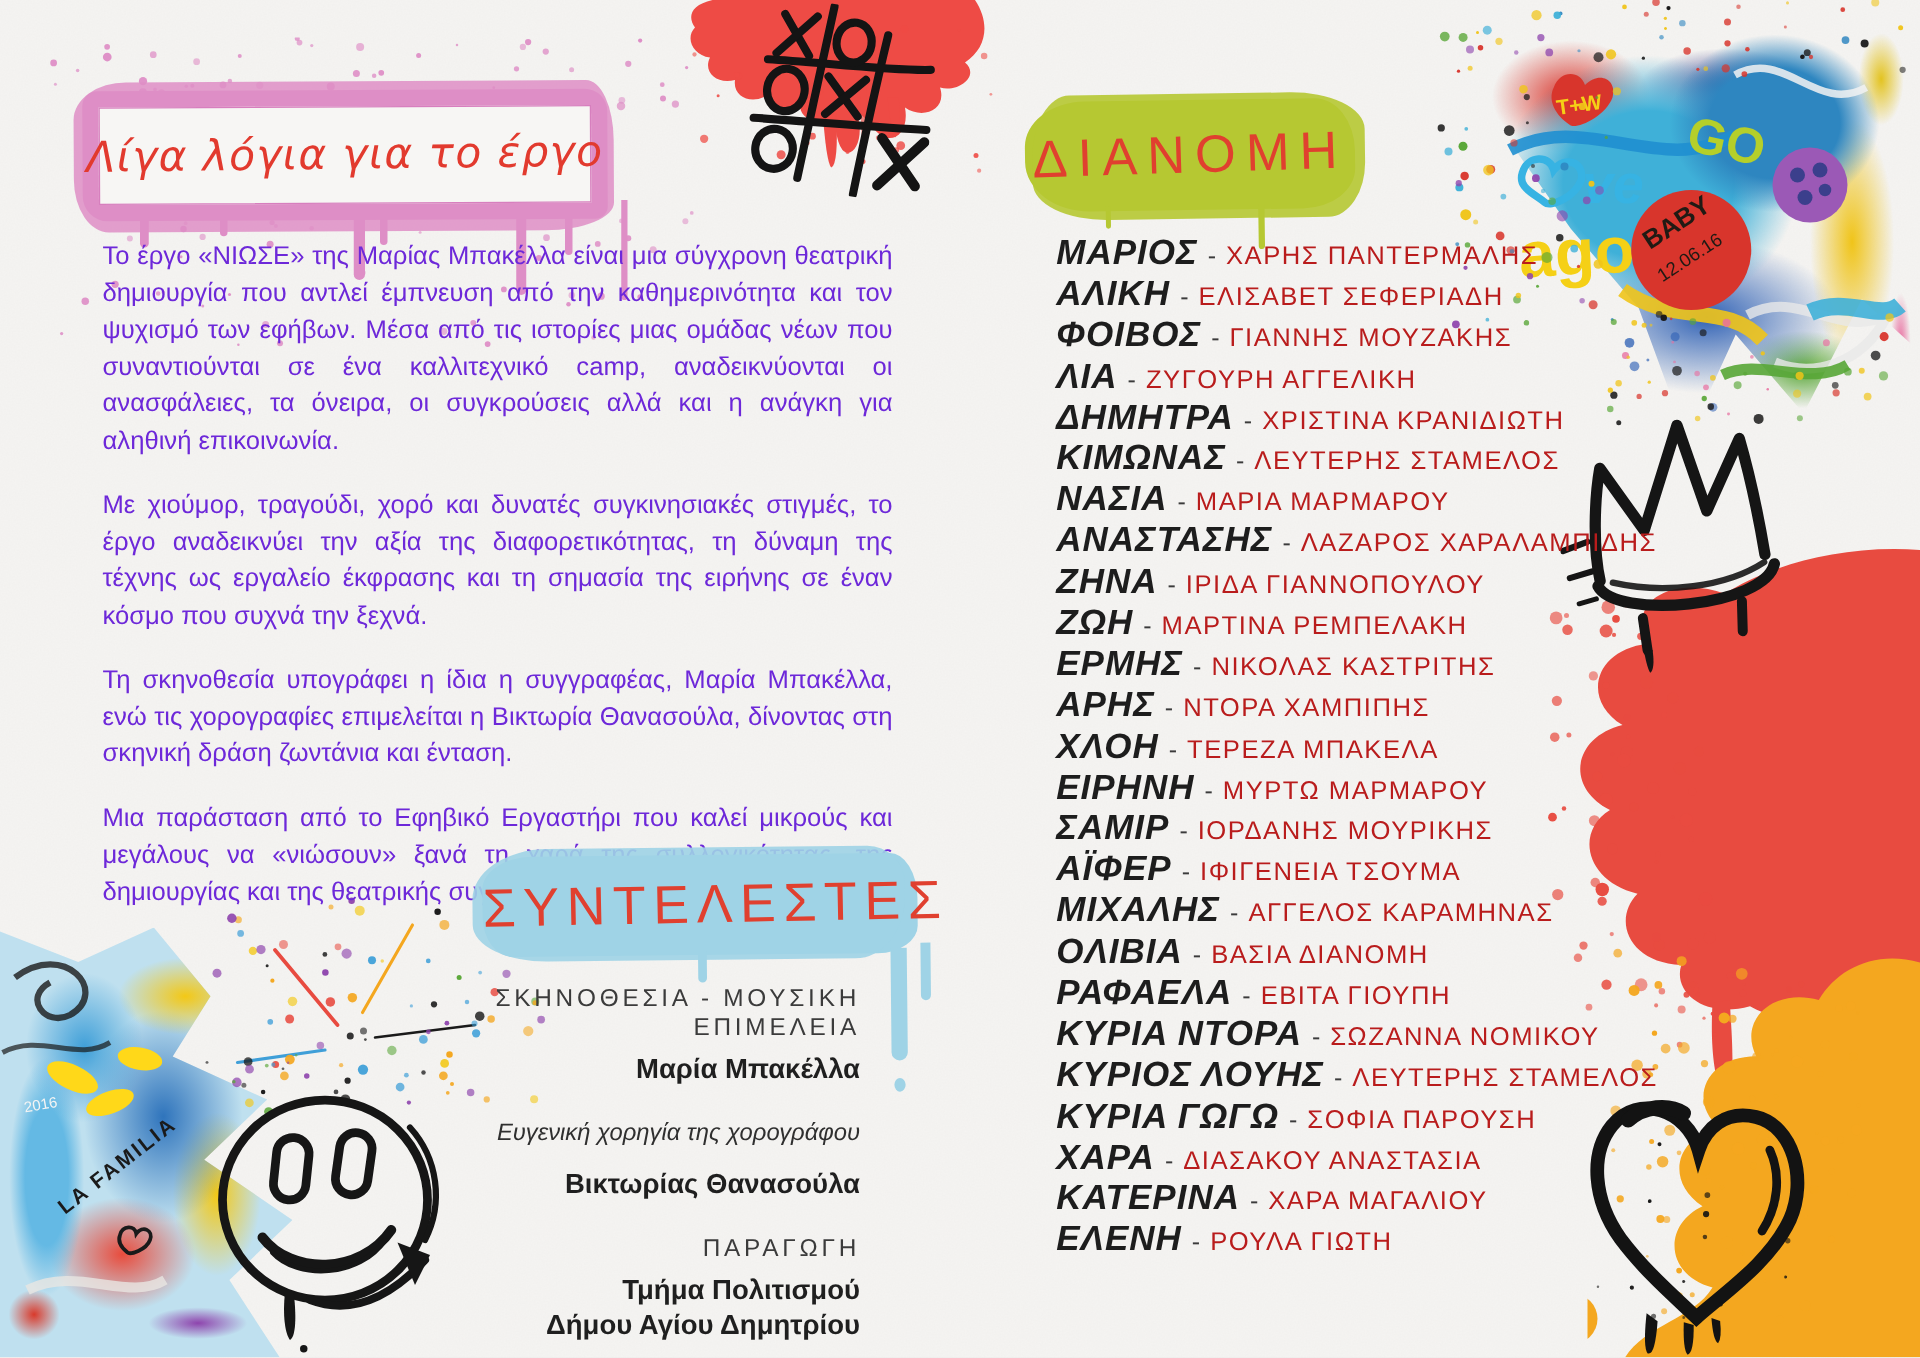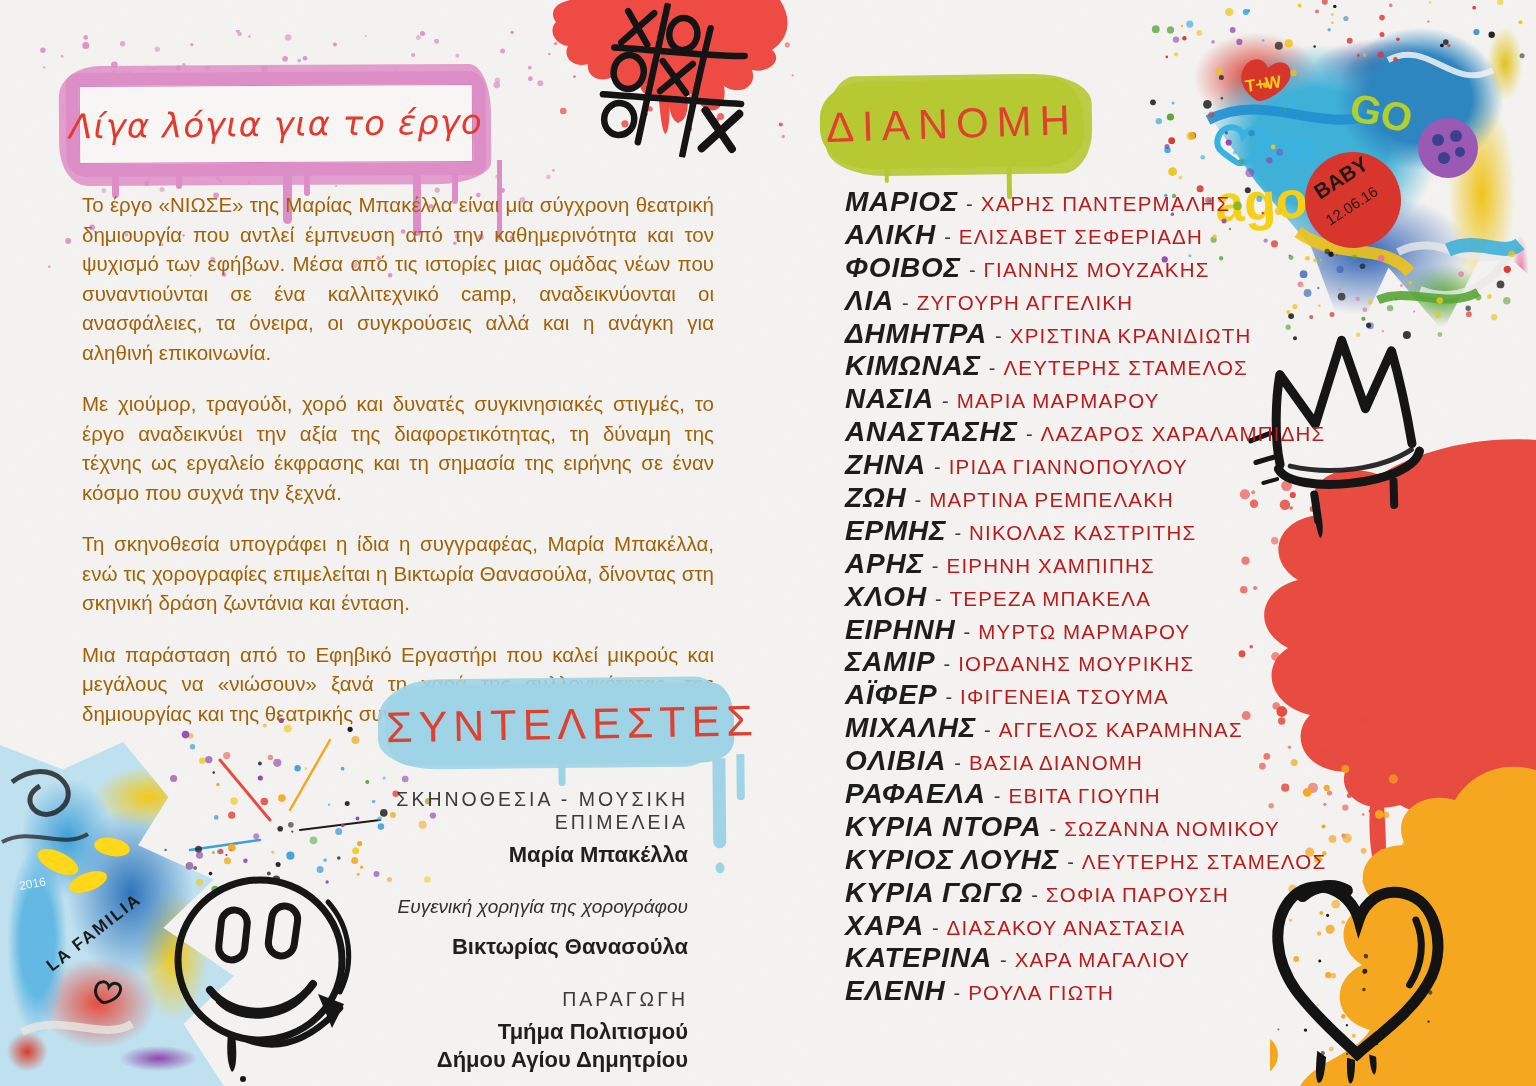--- a/index.html
+++ b/index.html
@@ -13,21 +13,21 @@
     border-radius:12px 18px 10px 20px;transform:rotate(-.3deg);}
   .pink-frame::before{content:'';position:absolute;inset:-7px -5px -9px -7px;background:#de8ec6;
     border-radius:42px 22px 55px 28px/30px 48px 22px 42px;z-index:-1;opacity:.85;}
   .pink-inner{position:absolute;inset:13px;background:#f7f6f4;border:1.5px solid #d77fbe;
     display:flex;align-items:center;justify-content:center;}
   .about-title{font-family:"DejaVu Sans",sans-serif;font-style:italic;font-size:34px;
     color:#e23a2e;letter-spacing:1px;white-space:nowrap;transform:rotate(-.4deg);}
   .pdrip{position:absolute;background:#de8ec6;border-radius:0 0 10px 10px;}
 
   .about-text{position:absolute;left:82px;top:190px;width:632px;}
-  .about-p{margin:0 0 22px 0;font-size:20.5px;line-height:1.44;color:#a16207;text-align:justify;}
+  .about-p{margin:0 0 22px 0;font-size:20.5px;line-height:1.44;color:#6d28d9;text-align:justify;}
 
   .blue-box{position:absolute;left:386px;top:684px;width:348px;height:80px;background:#9fd3e6;
     border-radius:40px 22px 32px 24px/26px 36px 22px 32px;transform:rotate(-.6deg);}
   .blue-box::before{content:'';position:absolute;inset:-6px 10px -4px -8px;background:#9fd3e6;
     border-radius:60px 30px 40px 60px/40px 30px 50px 30px;z-index:-1;opacity:.9;}
   .blue-box .label{position:relative;display:block;text-align:center;line-height:80px;
     font-size:43px;color:#e0402f;letter-spacing:6px;transform:rotate(-.5deg);white-space:nowrap;}
   .bdrip{position:absolute;background:#9fd3e6;border-radius:0 0 9px 9px;}
 
   .credits{position:absolute;left:300px;top:788px;width:388px;text-align:right;color:#3b3b3b;}
@@ -881,21 +881,21 @@
       <span class="cast-actor">ΜΑΡΤΙΝΑ ΡΕΜΠΕΛΑΚΗ</span>
     </div>
       <div class="cast-row">
       <span class="cast-char">ΕΡΜΗΣ</span>
       <span class="cast-sep">-</span>
       <span class="cast-actor">ΝΙΚΟΛΑΣ ΚΑΣΤΡΙΤΗΣ</span>
     </div>
       <div class="cast-row">
       <span class="cast-char">ΑΡΗΣ</span>
       <span class="cast-sep">-</span>
-      <span class="cast-actor">ΕΙΡΗΝΗ ΧΑΜΠΙΠΗΣ</span>
+      <span class="cast-actor">ΝΤΟΡΑ ΧΑΜΠΙΠΗΣ</span>
     </div>
       <div class="cast-row">
       <span class="cast-char">ΧΛΟΗ</span>
       <span class="cast-sep">-</span>
       <span class="cast-actor">ΤΕΡΕΖΑ ΜΠΑΚΕΛΑ</span>
     </div>
       <div class="cast-row">
       <span class="cast-char">ΕΙΡΗΝΗ</span>
       <span class="cast-sep">-</span>
       <span class="cast-actor">ΜΥΡΤΩ ΜΑΡΜΑΡΟΥ</span>

